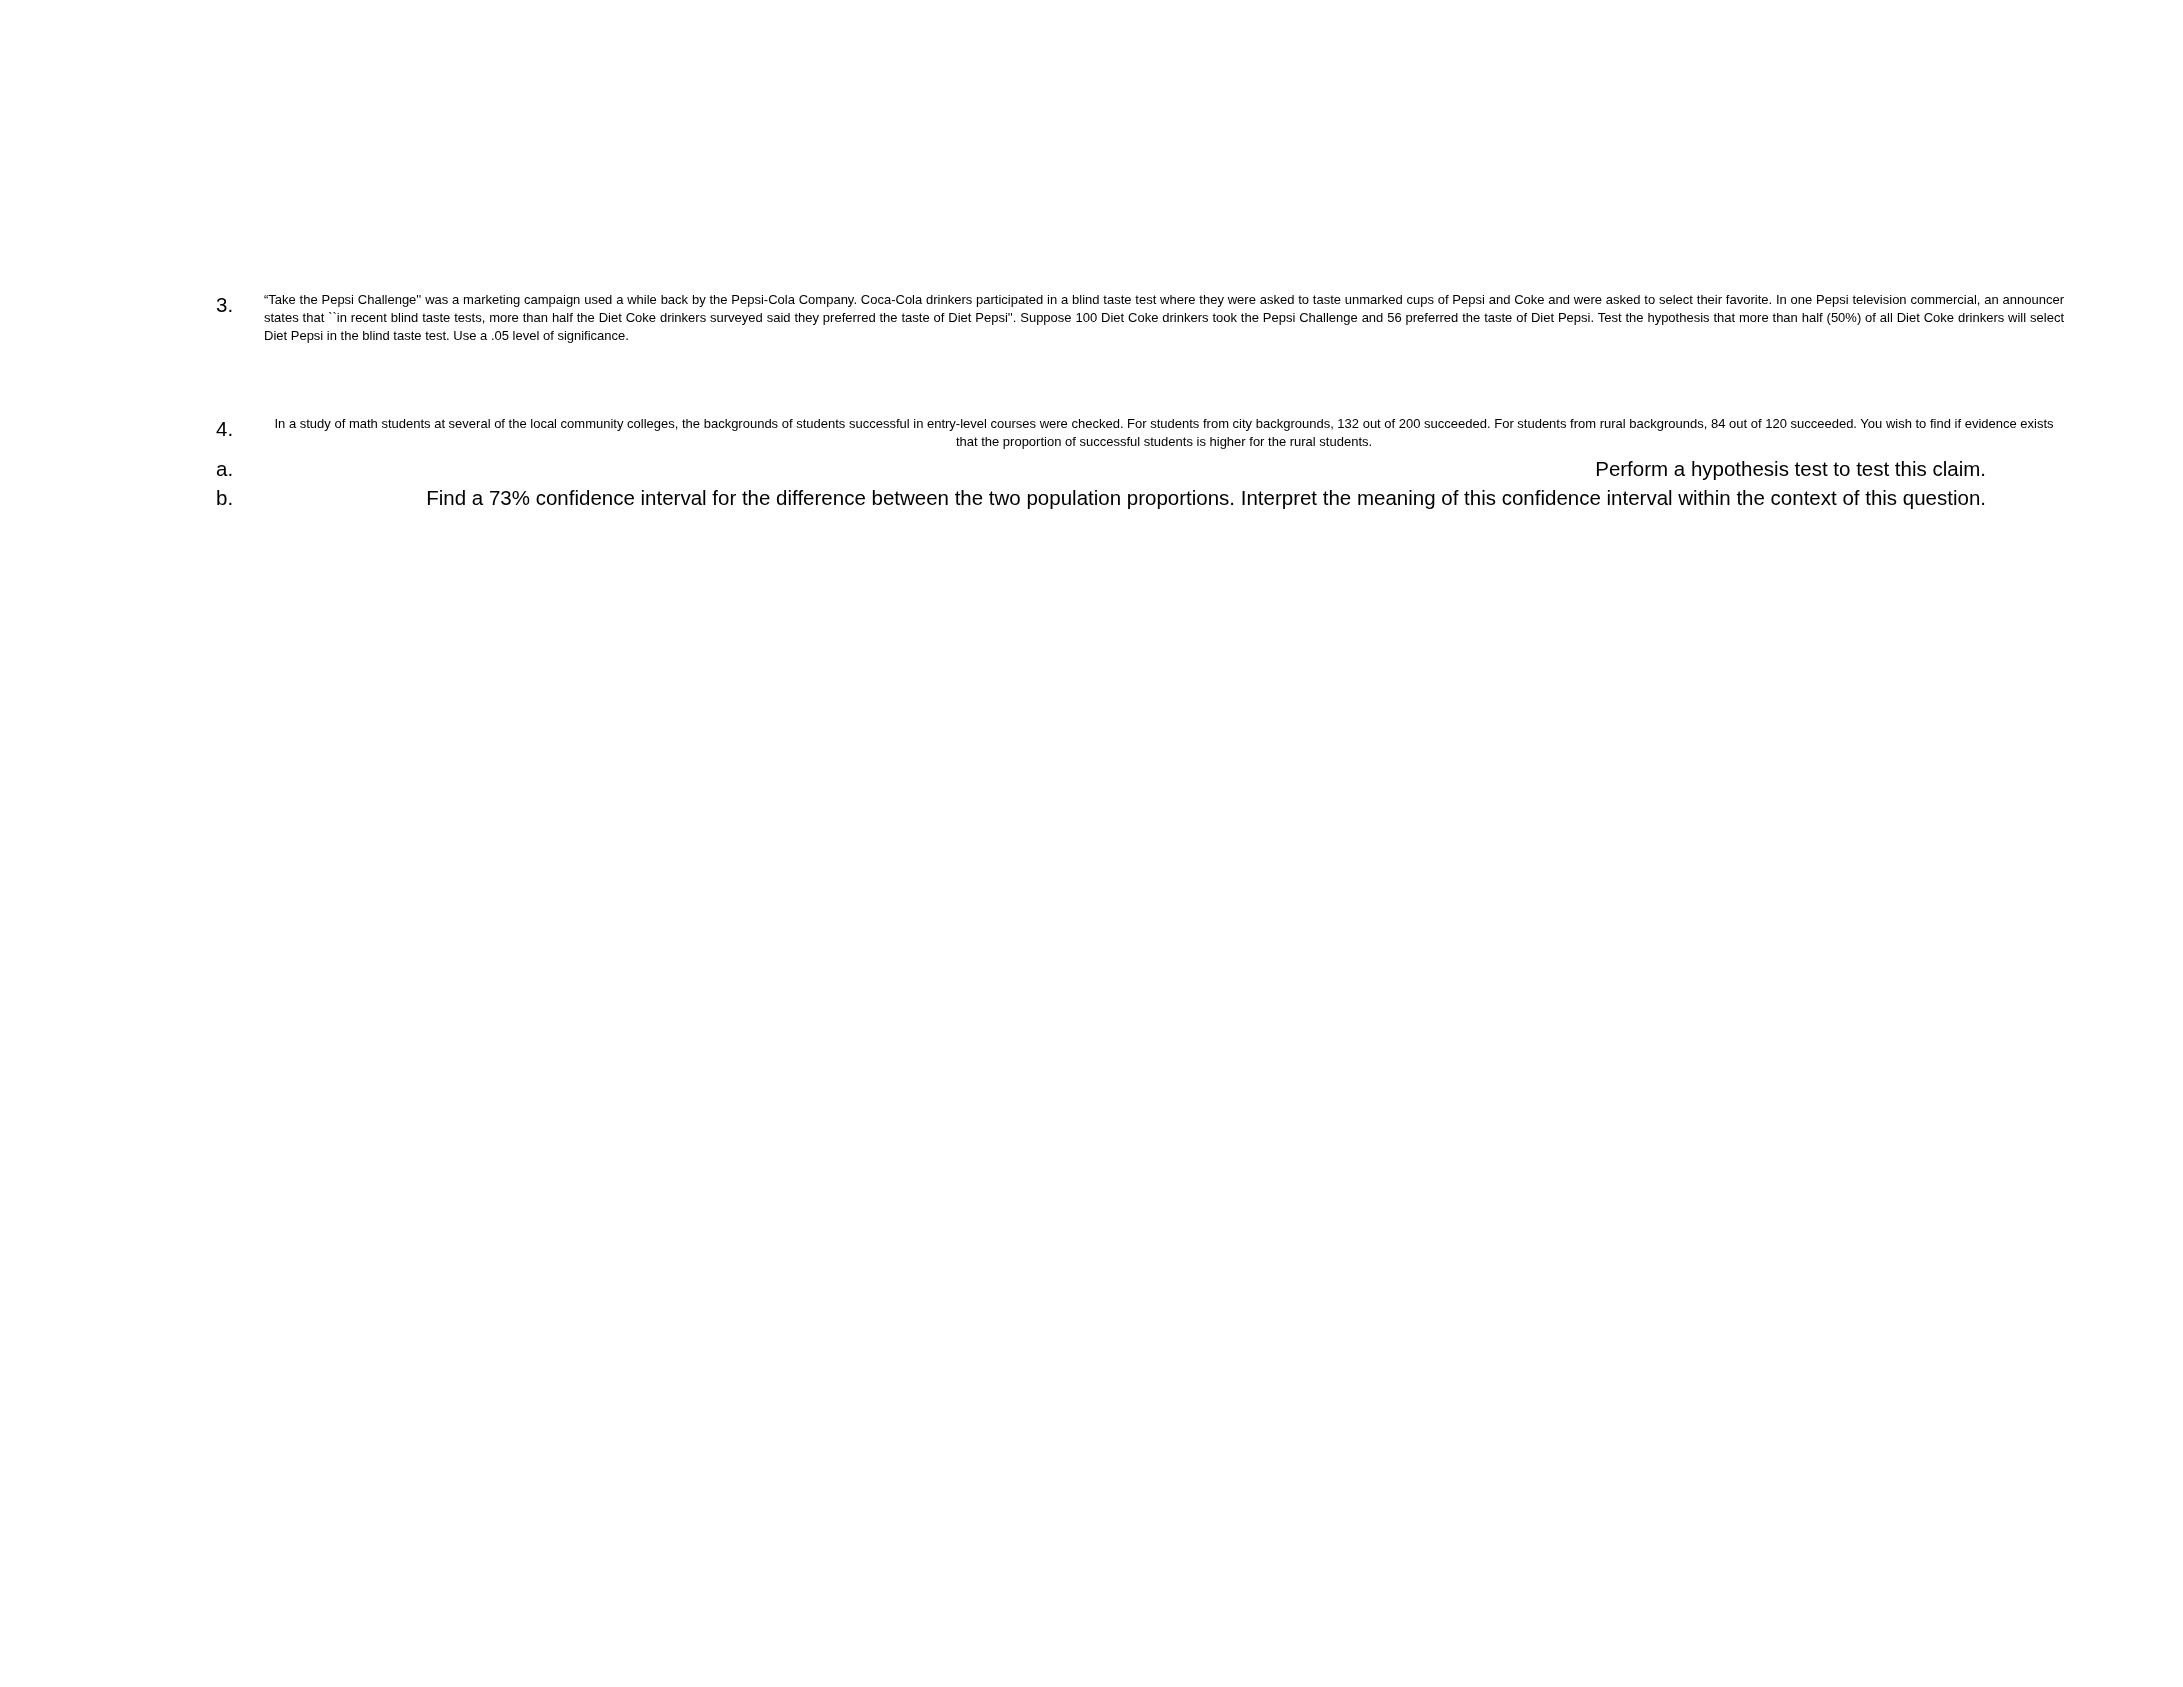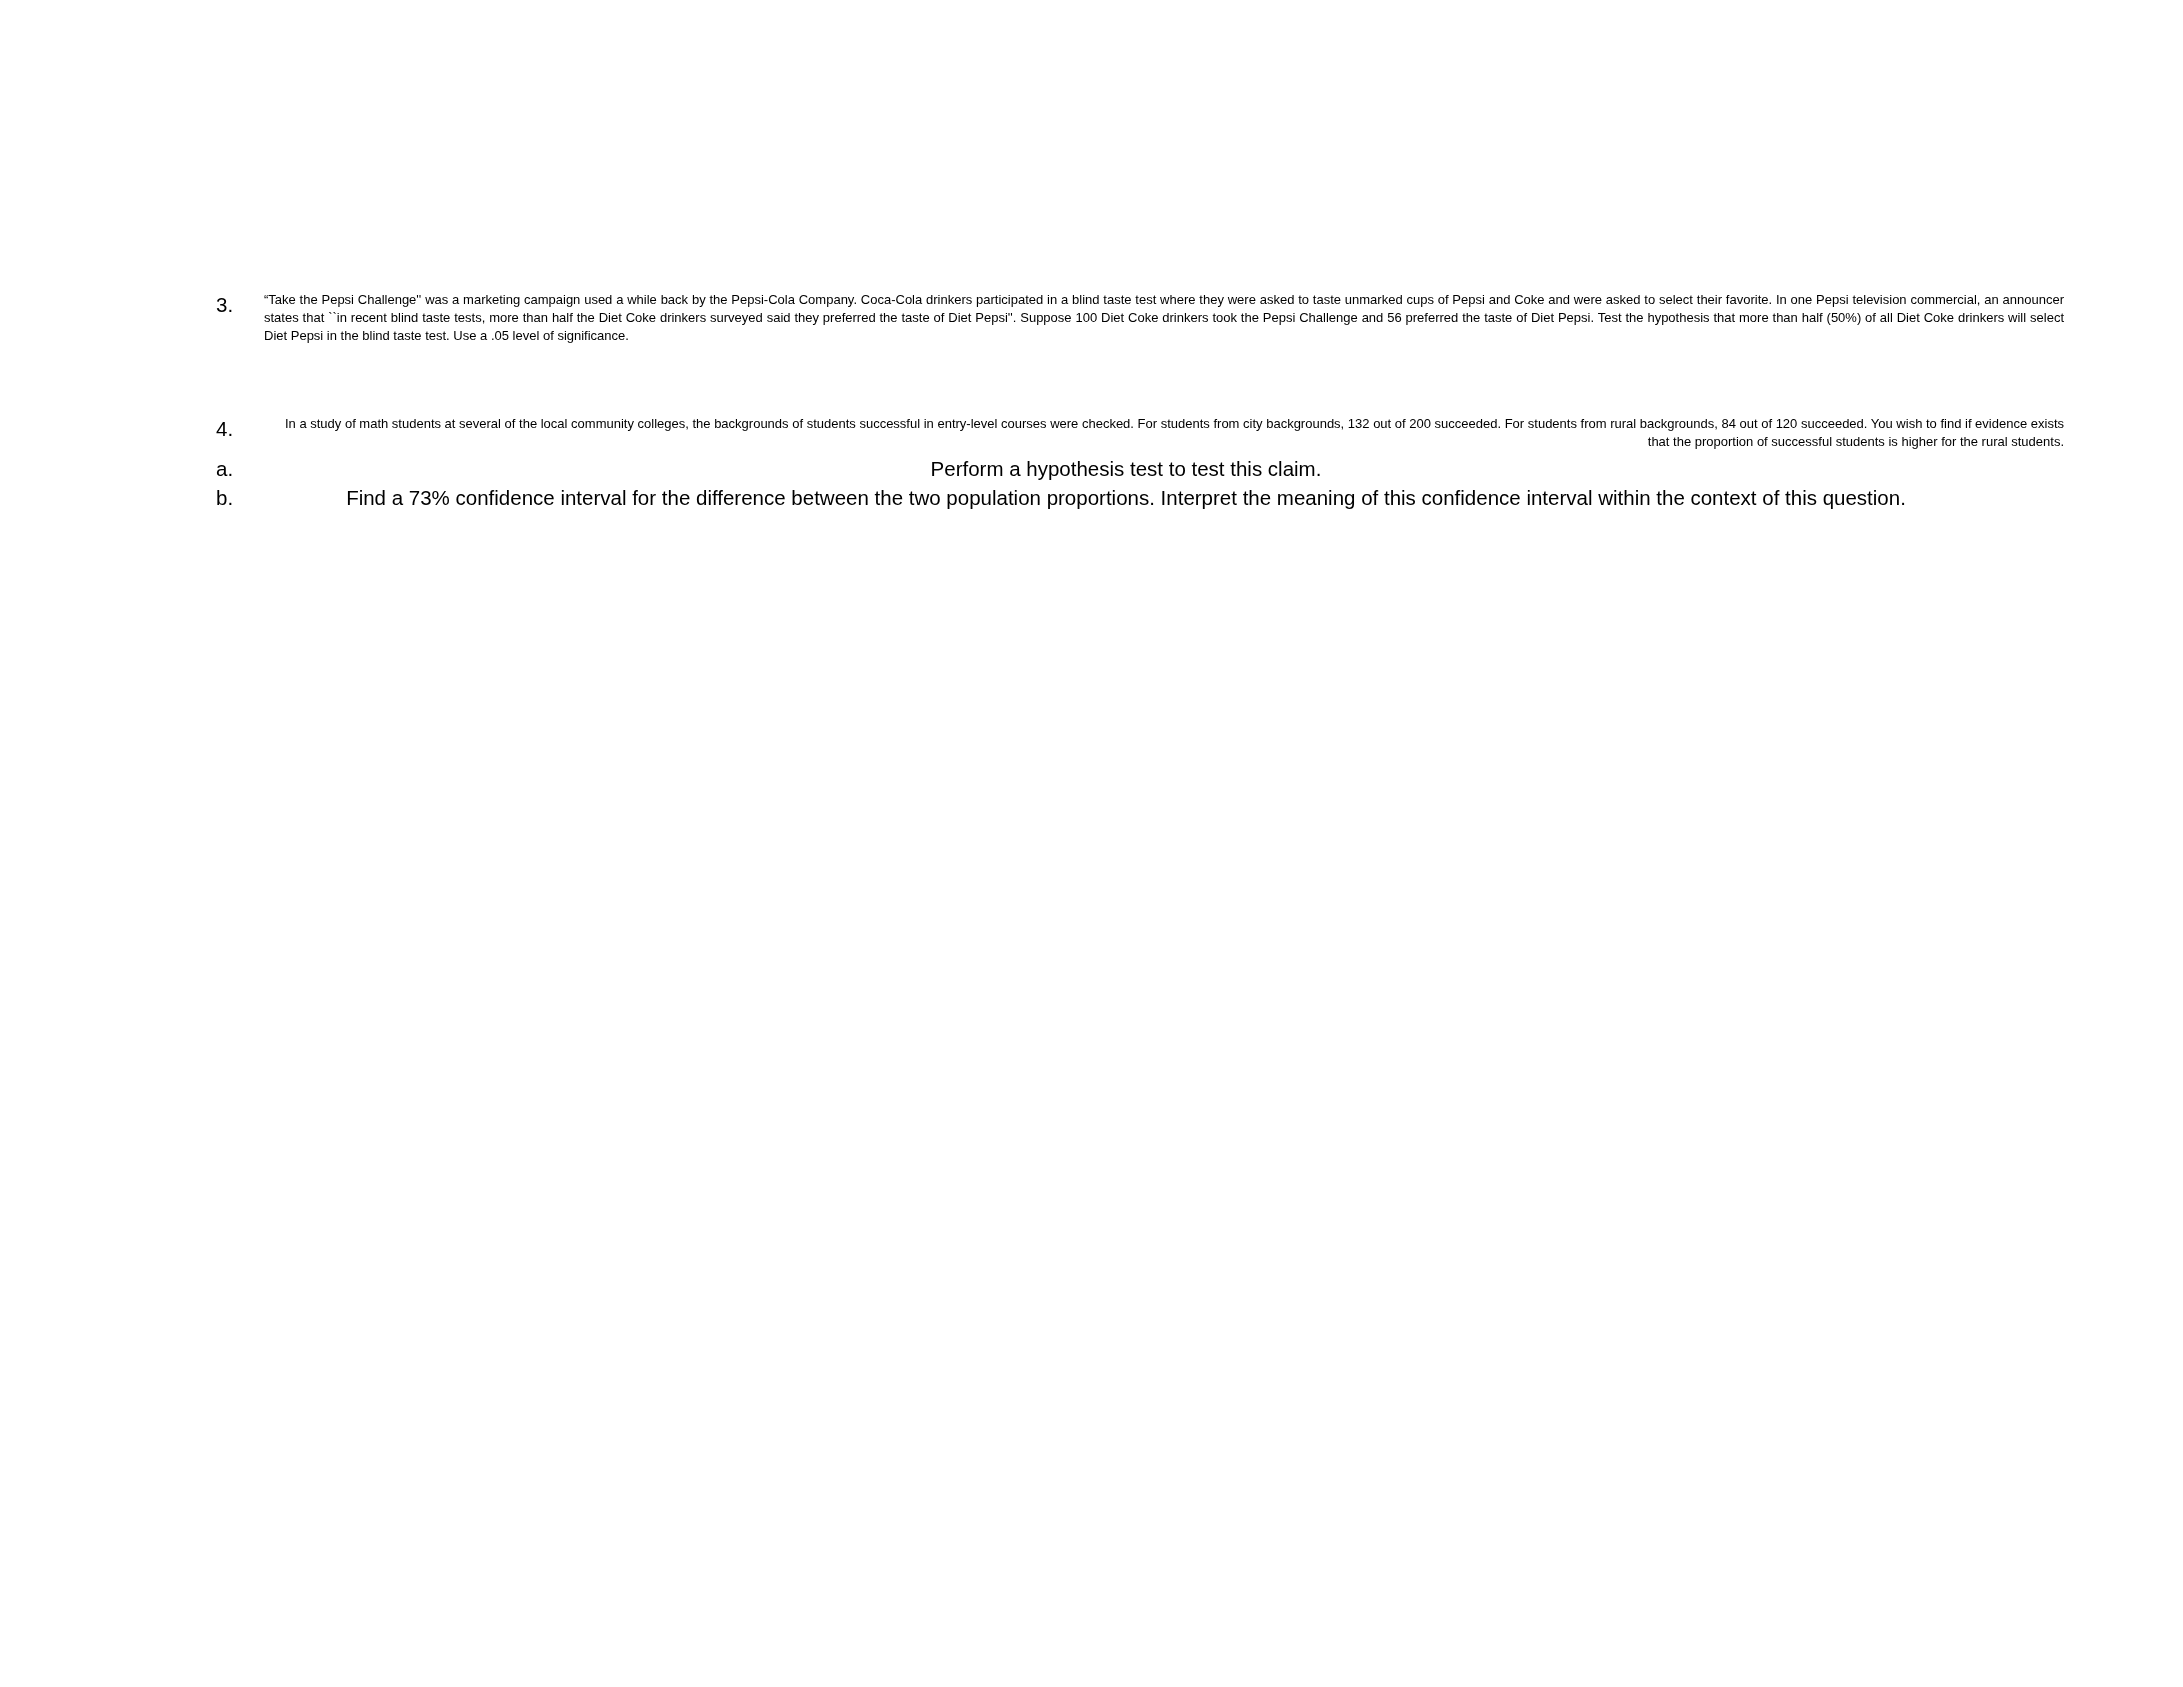--- a/index.html
+++ b/index.html
@@ -41,21 +41,21 @@
     box-sizing: border-box;
   }
   .qbody {
     flex: 1 1 auto;
     font-size: 13px;
     line-height: 1.38;
     text-align: justify;
     text-justify: inter-word;
   }
   .qbody.nojustify {
-    text-align: right;
+    text-align: center;
   }
   .spacer-block {
     height: 70px;
   }
   .sublist {
     margin-top: 4px;
   }
   .subitem {
     display: flex;
     align-items: flex-start;
@@ -66,21 +66,21 @@
     flex: 0 0 54px;
     font-size: 20.5px;
     line-height: 1.38;
     padding-left: 4px;
     box-sizing: border-box;
   }
   .subbody {
     flex: 1 1 auto;
     font-size: 20.5px;
     line-height: 1.38;
-    text-align: center;
+    text-align: right;
     max-width: 1720px;
   }
 </style>
 </head>
 <body>
 
 <div class="page">
   <div class="content">
 
     <div class="qitem">

